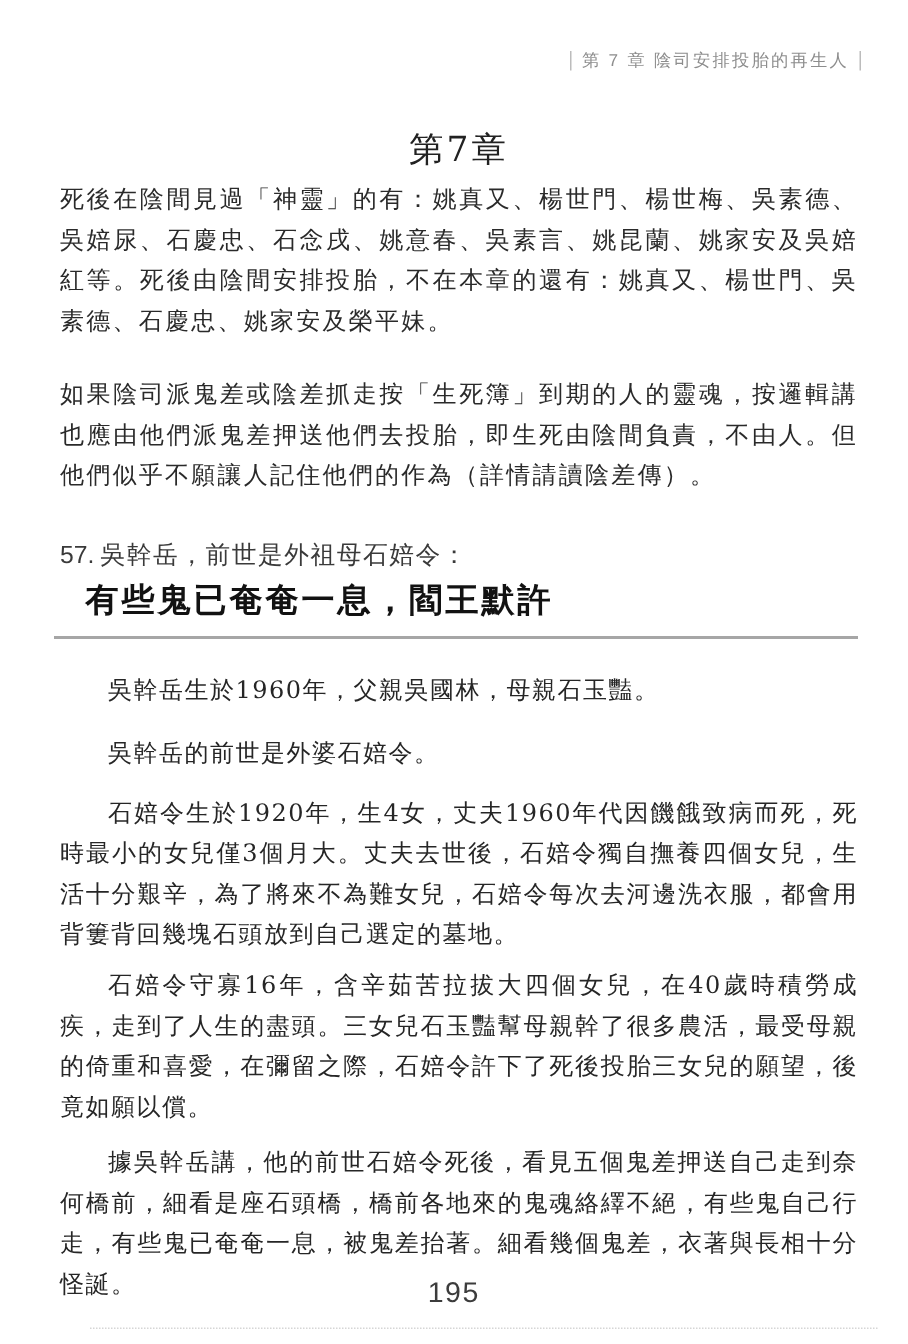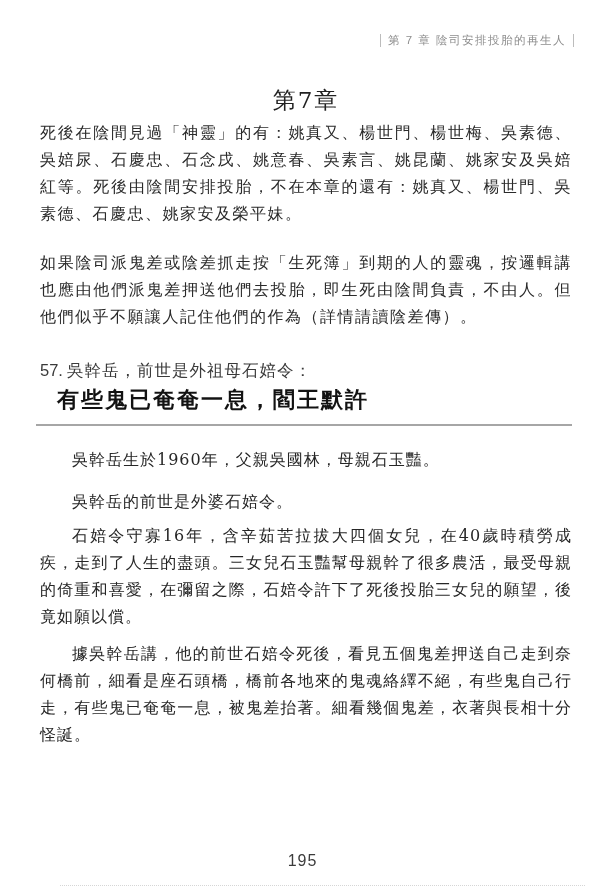--- a/index.html
+++ b/index.html
@@ -90,21 +90,21 @@
   .body-para.p1 { margin-top: 20px; }
   .body-para.p2 { margin-top: 15px; }
   .body-para.p3 { margin-top: 13px; }
   .body-para.p4 { margin-top: 7px; }
   .body-para.p5 { margin-top: 10px; }
   .page-number {
     position: absolute;
     top: 852px; left: 0; right: 0;
     text-align: center;
     font-family: "Liberation Sans", sans-serif;
-    font-size: 16px;
+    font-size: 19px;
     letter-spacing: 1px;
     color: #3c3c3c;
   }
   .scan-edge-line {
     position: absolute;
     left: 60px; right: 20px;
     top: 885px;
     border-top: 1px dotted #d6d6d6;
   }
 </style>
@@ -127,18 +127,19 @@
     <div class="line1">
       <span class="sec-num">57.</span>
       <span>吳幹岳，前世是外祖母石婄令：</span>
     </div>
     <div class="line2">有些鬼已奄奄一息，閻王默許</div>
     <div class="heading-divider"></div>
   </div>
 
   <p class="body-para p1">吳幹岳生於1960年，父親吳國林，母親石玉豔。</p>
   <p class="body-para p2">吳幹岳的前世是外婆石婄令。</p>
+  <p class="body-para p3">石婄令生於1920年，生4女，丈夫1960年代因饑餓致病而死，死時最小的女兒僅3個月大。丈夫去世後，石婄令獨自撫養四個女兒，生活十分艱辛，為了將來不為難女兒，石婄令每次去河邊洗衣服，都會用背簍背回幾塊石頭放到自己選定的墓地。</p>
   <p class="body-para p4">石婄令守寡16年，含辛茹苦拉拔大四個女兒，在40歲時積勞成疾，走到了人生的盡頭。三女兒石玉豔幫母親幹了很多農活，最受母親的倚重和喜愛，在彌留之際，石婄令許下了死後投胎三女兒的願望，後竟如願以償。</p>
   <p class="body-para p5">據吳幹岳講，他的前世石婄令死後，看見五個鬼差押送自己走到奈何橋前，細看是座石頭橋，橋前各地來的鬼魂絡繹不絕，有些鬼自己行走，有些鬼已奄奄一息，被鬼差抬著。細看幾個鬼差，衣著與長相十分怪誕。</p>
 </div>
 
 <div class="page-number">195</div>
 <div class="scan-edge-line"></div>
 
 </body></html>

